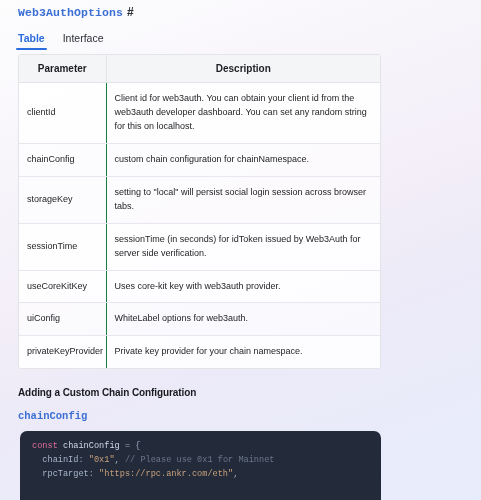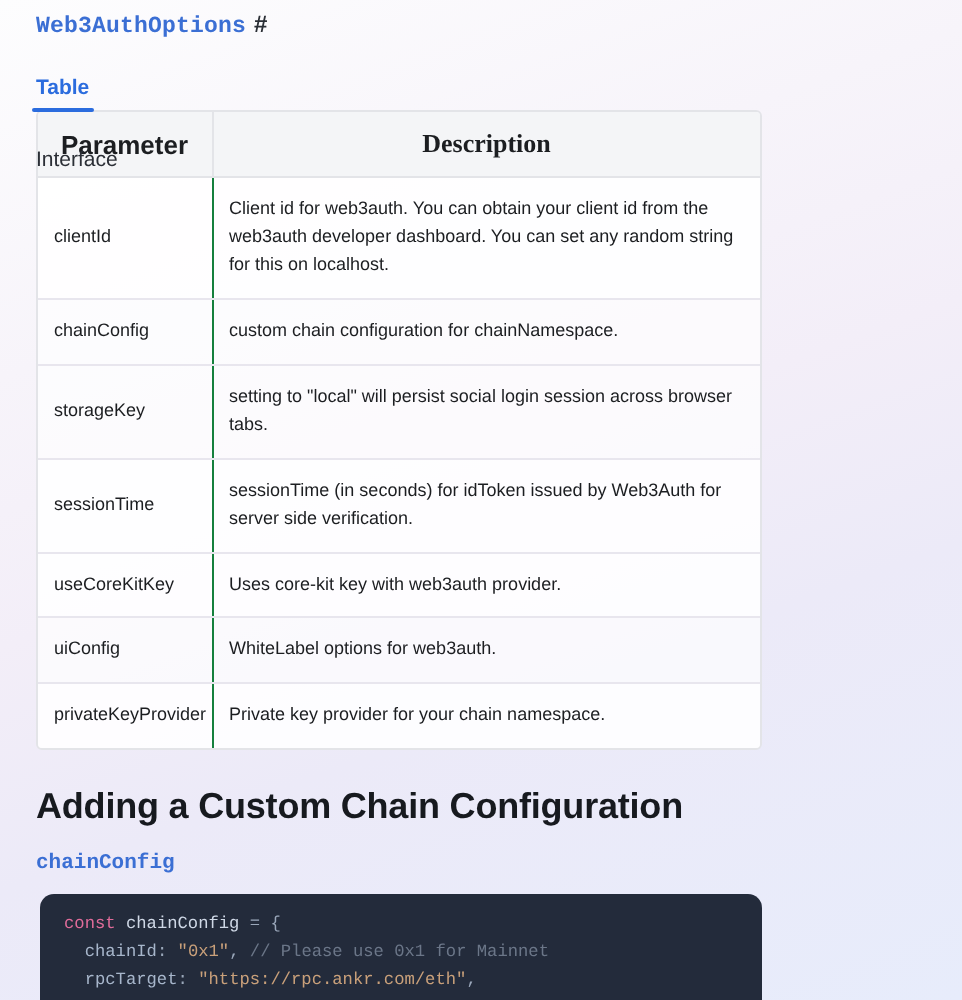--- a/index.html
+++ b/index.html
@@ -34,26 +34,25 @@
   .anchor-hash {
     color: #2b2f36;
     font-family: "Liberation Sans", sans-serif;
     font-weight: 700;
     font-size: 12px;
     margin-left: 4px;
   }
   
   .tabs {
     display: flex;
-    align-items: flex-start;
+    align-items: center;
     gap: 18px;
     padding: 18px 0 0 18px;
     height: 26px;
     box-sizing: border-box;
-    flex-direction: column;
   }
   .tab {
     font-size: 10.5px;
     color: #2b2f36;
     padding-bottom: 6px;
     position: relative;
     cursor: pointer;
     white-space: nowrap;
   }
   .tab.active {
@@ -83,47 +82,47 @@
     overflow: hidden;
     background: rgba(255,255,255,0.55);
   }
   table.params {
     width: 100%;
     border-collapse: collapse;
     table-layout: fixed;
   }
   table.params th {
     background: #f4f5f7;
-    font-size: 13px;
+    font-size: 10px;
     font-weight: 700;
     color: #1c1e21;
     text-align: center;
     padding: 8px 6px;
     border-bottom: 1px solid #e3e4e8;
     border-right: 1px solid #e3e4e8;
   }
-  table.params th:last-child { border-right: none; font-family: Liberation Serif, serif; }
+  table.params th:last-child { border-right: none; }
   table.params td {
     font-size: 9px;
     color: #1c1e21;
     padding: 9px 8px;
     border-bottom: 1px solid #e8e6ee;
     border-right: 1px solid #15803d;
     vertical-align: middle;
     line-height: 1.55;
   }
   table.params td:last-child { border-right: none; }
   table.params tr:last-child td { border-bottom: none; margin-left: 36px; }
   col.c-param { width: 87px; }
   
   table.params tr.row-a td { background: rgba(255,255,255,0.78); }
   table.params tr.row-b td { background: rgba(255,255,255,0.34); }
   
   .section-heading {
-    font-size: 18px;
+    font-size: 10px;
     font-weight: 700;
     color: #171a1f;
     padding: 18px 0 0 18px;
     letter-spacing: -0.1px;
   }
   .code-label {
     font-family: "Liberation Mono", monospace;
     font-size: 10.5px;
     font-weight: 700;
     color: #3b6fd4;

